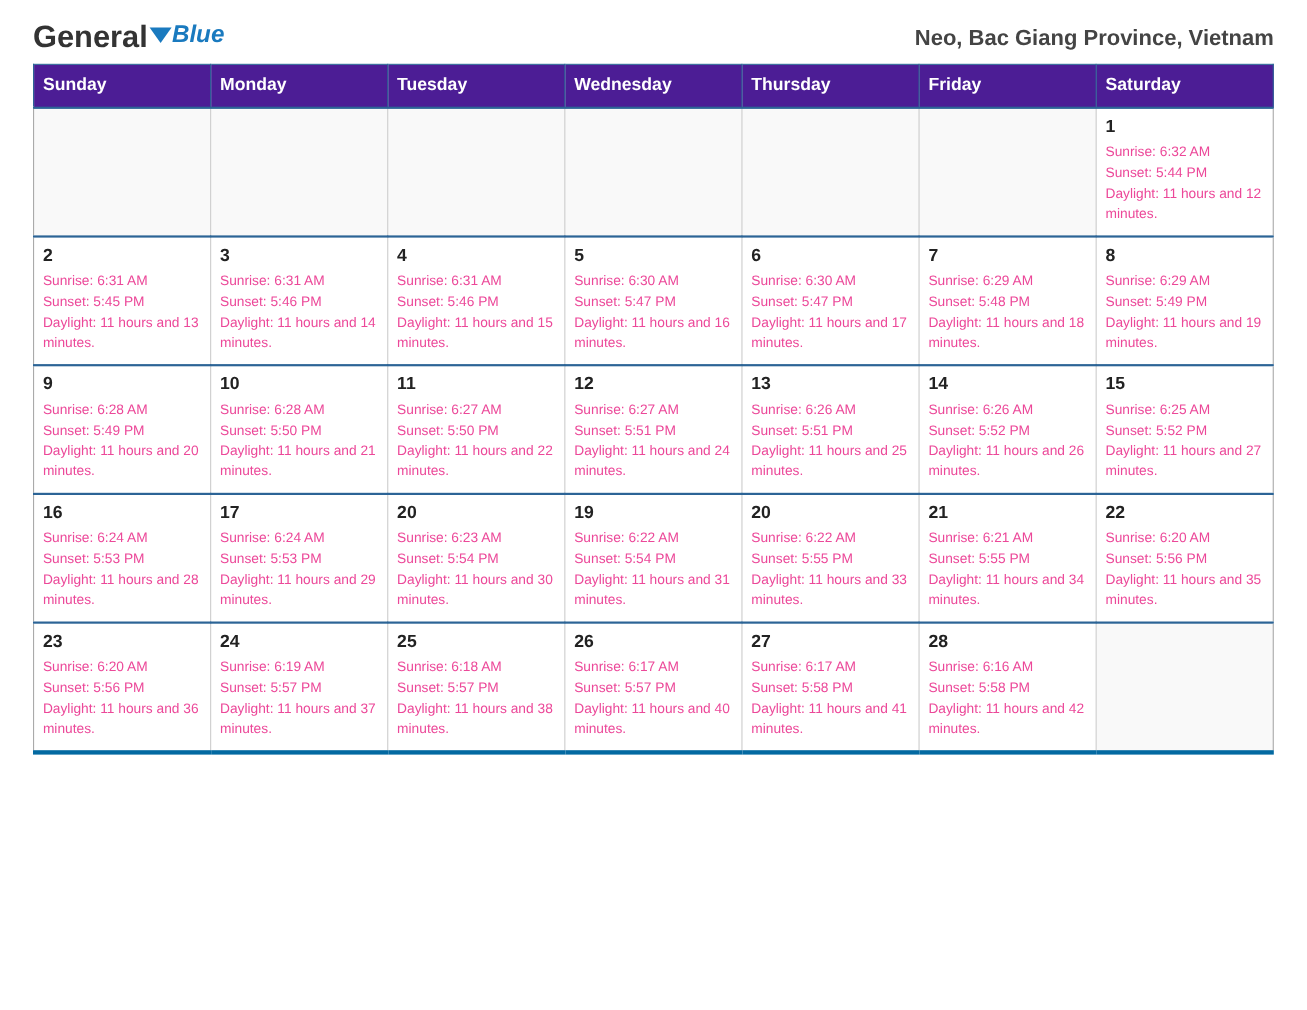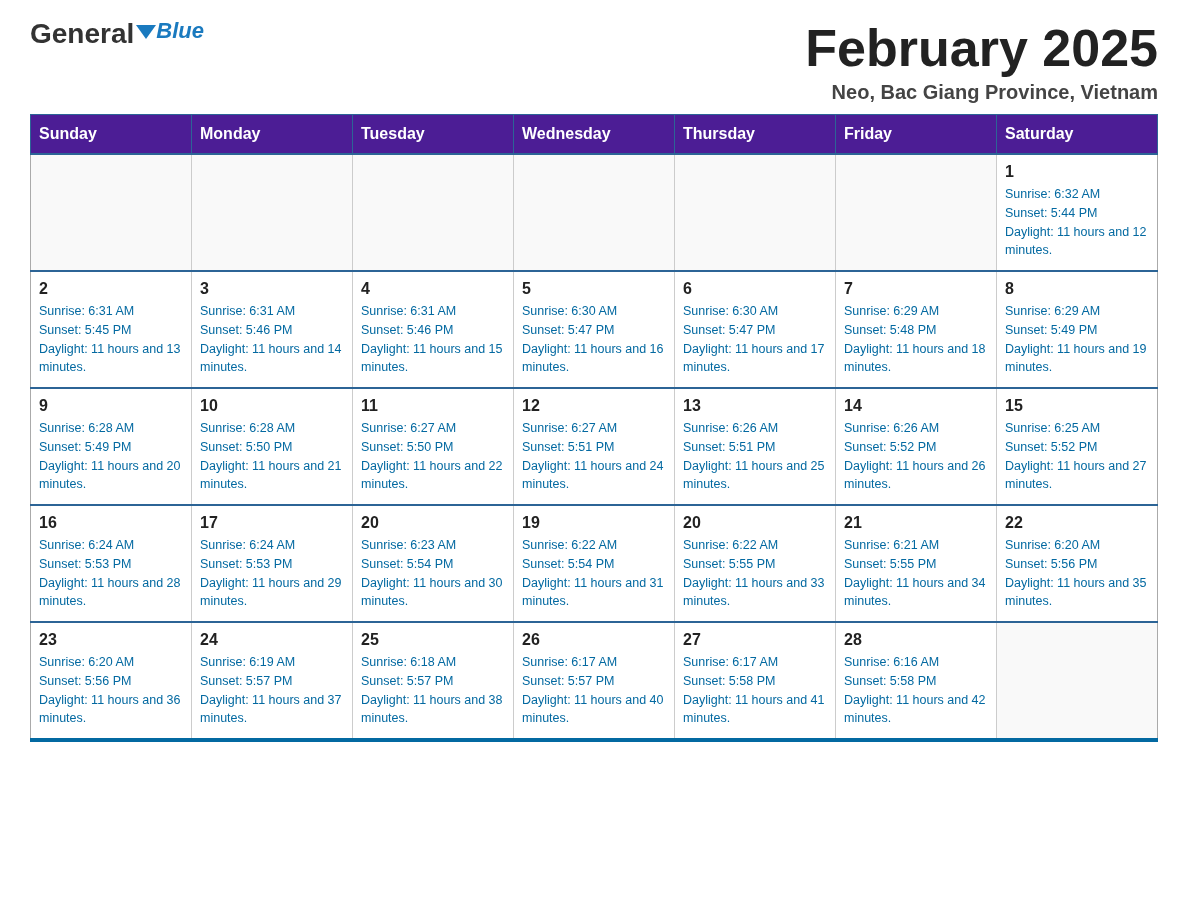--- a/index.html
+++ b/index.html
@@ -103,39 +103,38 @@
     }
     .day-number {
       font-size: 16px;
       font-weight: bold;
       color: #222;
       margin-bottom: 4px;
       display: block;
     }
     .day-info {
       font-size: 12.5px;
-      color: #0369a1;
+      color: #ec4899;
       line-height: 1.5;
     }
     .empty-cell {
       background: #f9f9f9;
     }
   </style>
 </head>
 <body>
 
 <div class="header">
   <div class="logo">
     <div class="logo-text">
       General<span class="logo-triangle"></span>
     </div>
     <div class="logo-blue">Blue</div>
   </div>
   <div class="title-area">
-    <h1>February 2025</h1>
     <h2>Neo, Bac Giang Province, Vietnam</h2>
   </div>
 </div>
 
 <table class="calendar">
   <thead>
     <tr>
     <th>Sunday</th>
         <th>Monday</th>
         <th>Tuesday</th>

